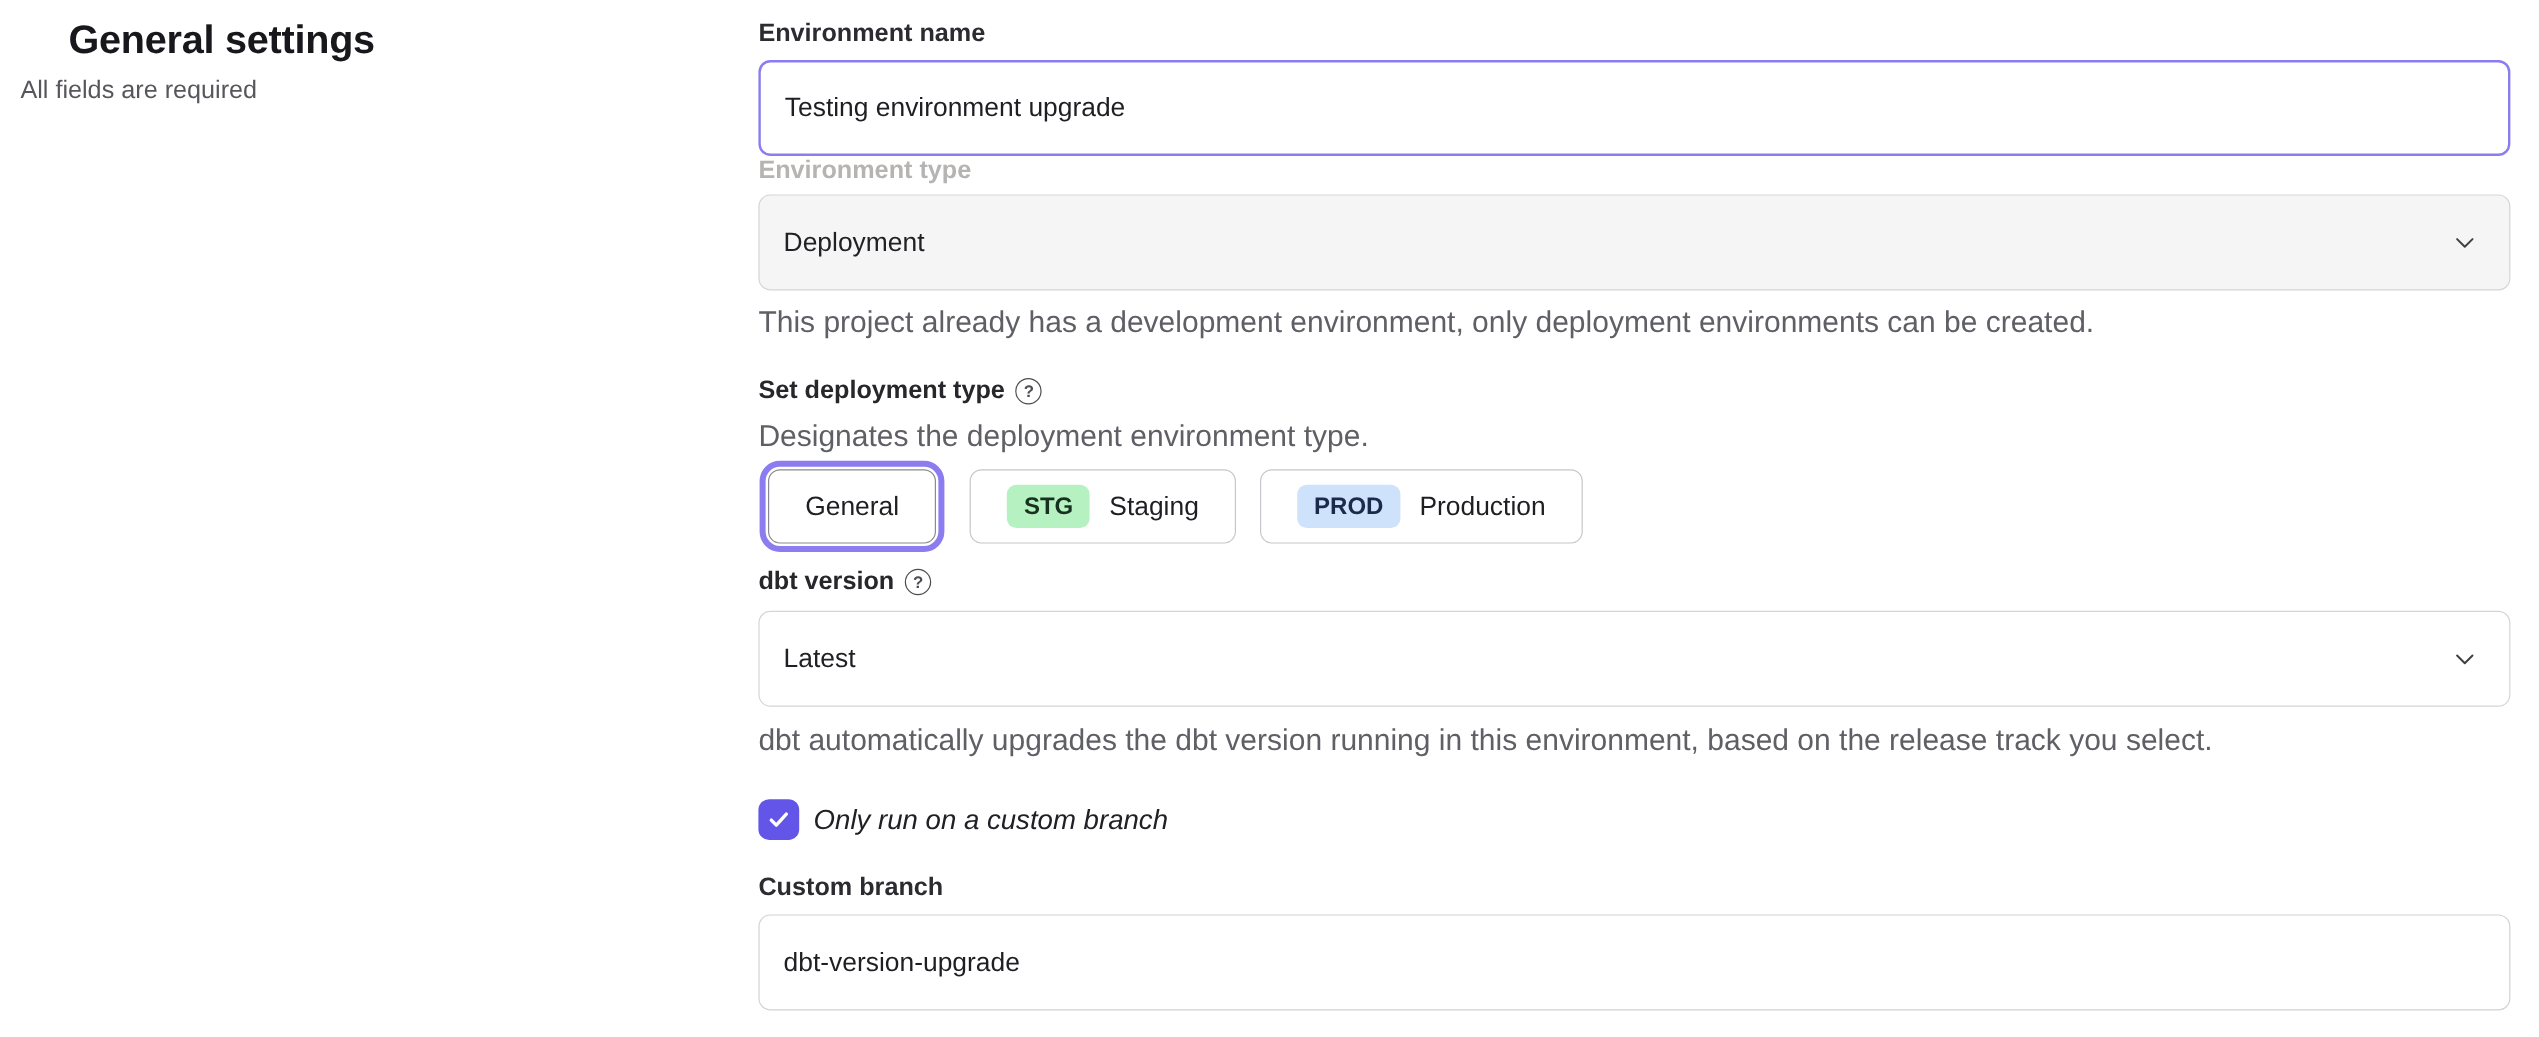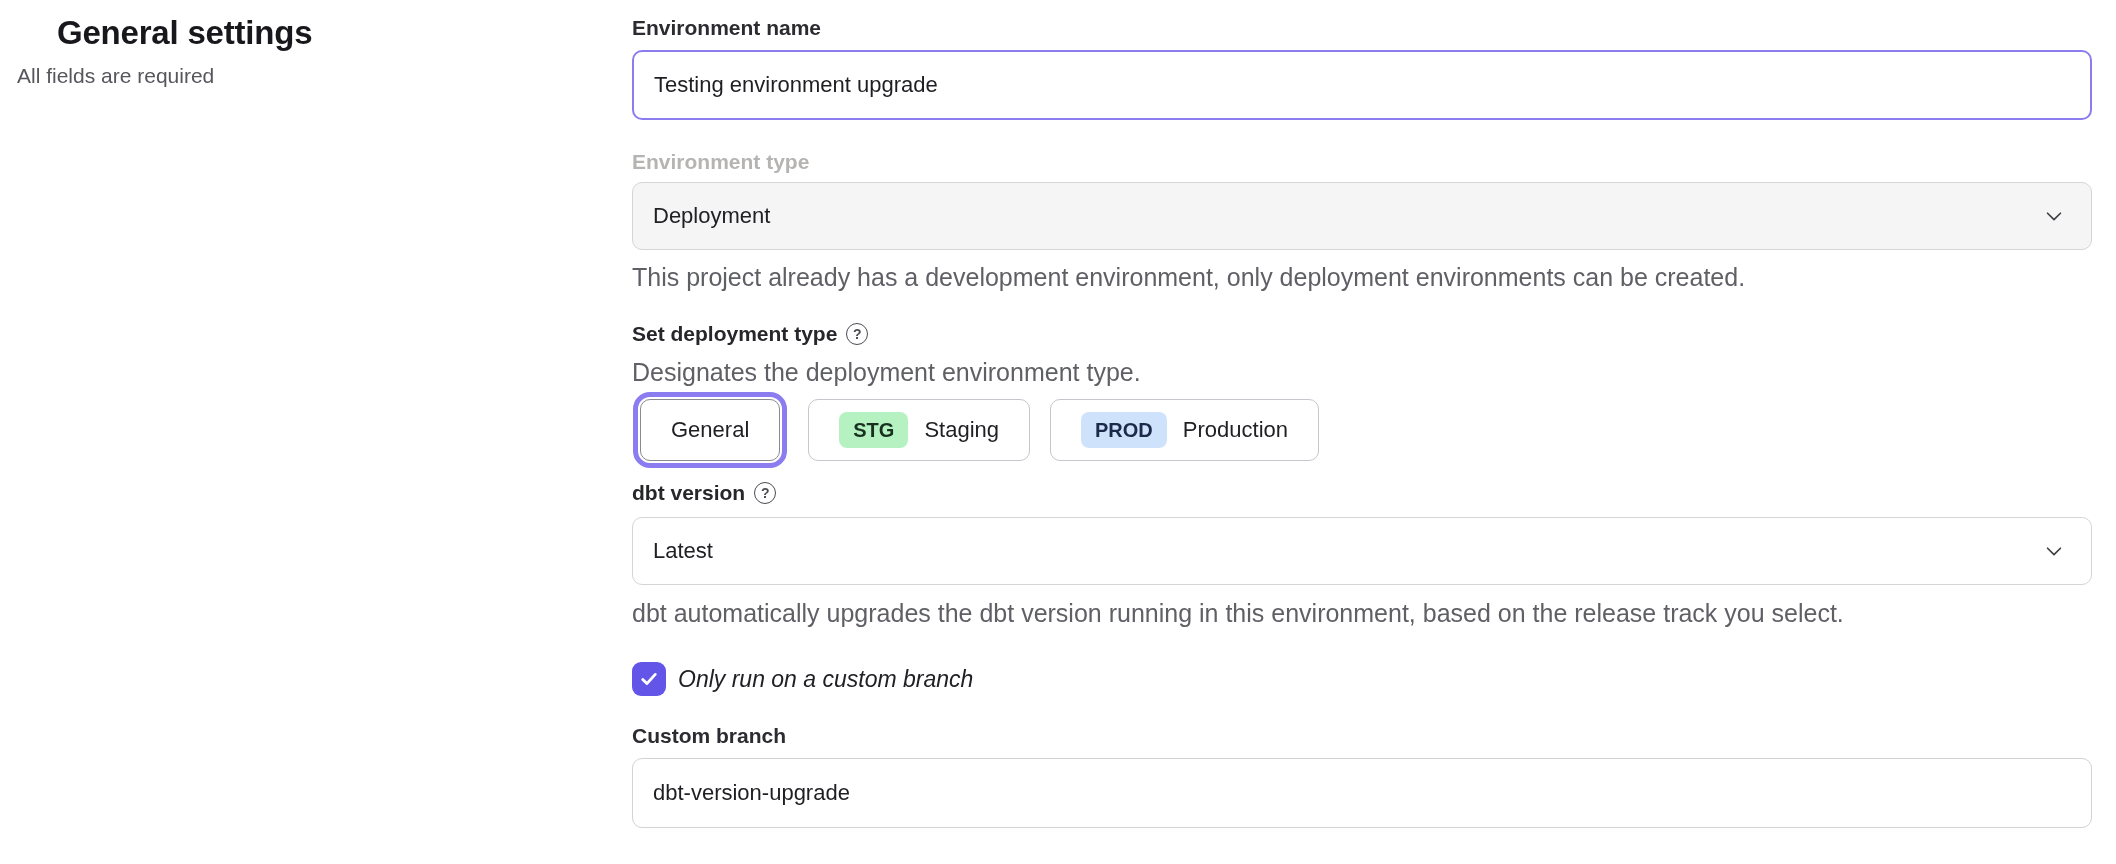--- a/index.html
+++ b/index.html
@@ -38,36 +38,36 @@
     align-items: center;
     gap: 9px;
   }
   .field-label.disabled { color: #b6b4b2; }
   .helper-text {
     font-size: 25px;
     color: #5f5f66;
   }
   .text-input {
     width: 100%;
-    height: 70px;
+    height: 80px;
     border: 1.5px solid #d2d2d7;
     border-radius: 10px;
     padding: 0 20px;
     font-family: "Liberation Sans", sans-serif;
     font-size: 22px;
     color: #1e1e23;
     background: #ffffff;
     outline: none;
   }
   .text-input.focused {
     border: 2.5px solid #8b7cf0;
   }
   .select-box {
     width: 100%;
-    height: 68px;
+    height: 80px;
     border: 1.5px solid #d5d5d9;
     border-radius: 10px;
     padding: 0 26px 0 20px;
     display: flex;
     align-items: center;
     justify-content: space-between;
     background: #ffffff;
     cursor: pointer;
   }
   .select-box.disabled { background: #f5f5f5; }
@@ -135,21 +135,21 @@
     border-radius: 9px;
     display: flex;
     align-items: center;
     justify-content: center;
     cursor: pointer;
     flex: 0 0 34px;
   }
   .checkbox svg { width: 20px; height: 20px; }
   .checkbox-label { font-size: 23px; color: #202025; }
   
-  .mt-row { margin-top: 30px; }
+  .mt-row { }
   .mb-label { margin-bottom: 10px; }
 </style>
 </head>
 <body>
 
 <div class="layout">
 
   <div class="left-col">
     <div class="page-title">General settings</div>
     <div class="page-subtitle">All fields are required</div>

